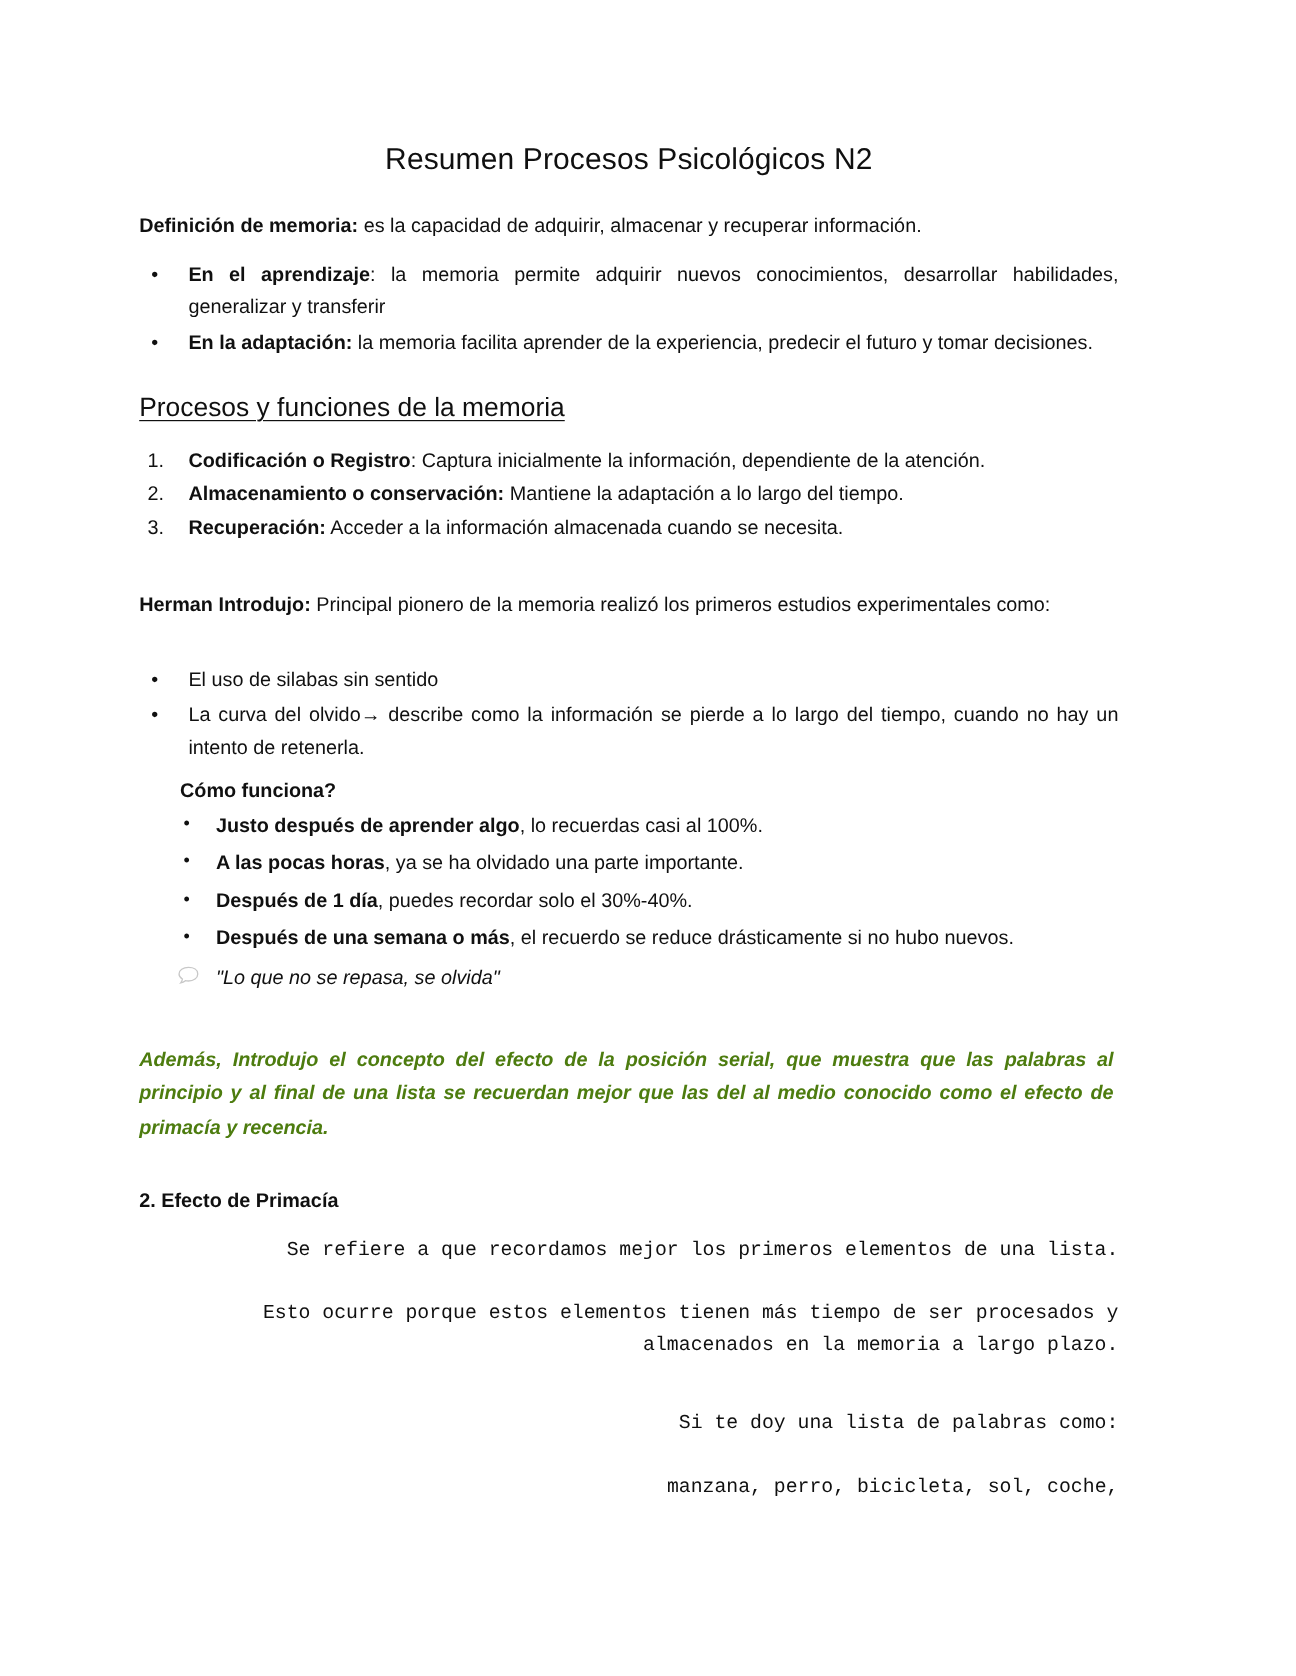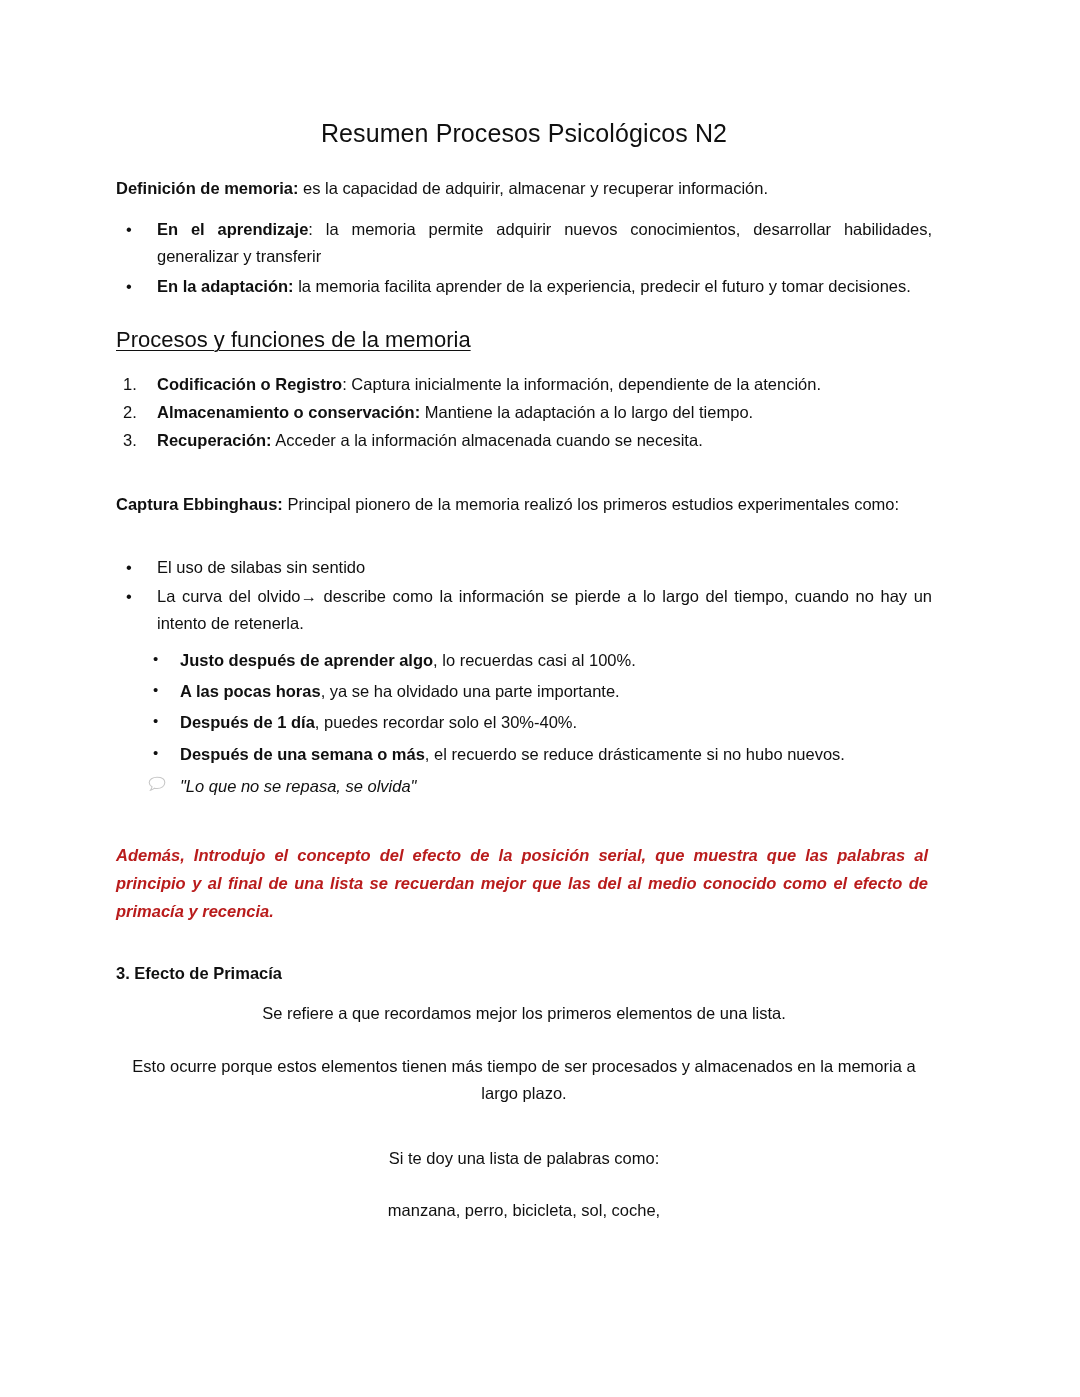--- a/index.html
+++ b/index.html
@@ -31,21 +31,21 @@
     margin: 0 0 26px 0;
     line-height: 1.25;
   }
   .para {
     font-size: 16.5px;
     line-height: 1.62;
     margin: 0 0 14px 0;
     text-align: justify;
     text-justify: inter-word;
   }
-  .para.nojust { text-align: center; }
+  .para.nojust { text-align: right; font-family: Liberation Mono, monospace; }
   b, strong { font-weight: 700; }
   .section-heading {
     font-size: 22px;
     font-weight: 400;
     margin: 26px 0 16px 0;
     line-height: 1.3;
   }
   .section-heading .u {
     text-decoration: underline;
     text-underline-offset: 3px;
@@ -145,21 +145,21 @@
     width: 18px;
     height: 16px;
     display: inline-block;
   }
   .quote-row .bubble svg { display: block; }
   .highlight-para {
     font-size: 16.5px;
     line-height: 1.72;
     font-weight: 700;
     font-style: italic;
-    color: #b91c1c;
+    color: #4d7c0f;
     text-align: justify;
     text-justify: inter-word;
     margin: 40px 4px 34px 0;
   }
   .spacer-lg { height: 22px; }
   .spacer-md { height: 12px; }
 </style>
 </head>
 <body>
 
@@ -187,34 +187,35 @@
     <li>
       <span class="num">2.</span><b>Almacenamiento o conservación:</b><span></span><span> Mantiene la adaptación a lo largo del tiempo.</span>
     </li>
     <li>
       <span class="num">3.</span><b>Recuperación:</b><span></span><span> Acceder a la información almacenada cuando se necesita.</span>
     </li>
   </ol>
 
   <div class="spacer-lg"></div>
 
-  <p class="para"><b>Captura Ebbinghaus:</b><span> Principal pionero de la memoria realizó los primeros estudios experimentales como:</span></p>
+  <p class="para"><b>Herman Introdujo:</b><span> Principal pionero de la memoria realizó los primeros estudios experimentales como:</span></p>
 
   <div class="spacer-lg"></div>
 
   <ul class="bullets">
     <li class="nojust">
       <span class="dot">•</span><span>El uso de silabas sin sentido</span>
     </li>
     <li>
       <span class="dot">•</span><span>La curva del olvido→ describe como la información se pierde a lo largo del tiempo, cuando no hay un intento de retenerla.</span>
     </li>
   </ul>
 
   <div class="howblock">
+    <div class="how-title">Cómo funciona?</div>
     <ul class="sublist">
       <li class="nojust">
         <span class="dot">•</span><b>Justo después de aprender algo</b><span>, lo recuerdas casi al 100%.</span>
       </li>
       <li class="nojust">
         <span class="dot">•</span><b>A las pocas horas</b><span>, ya se ha olvidado una parte importante.</span>
       </li>
       <li class="nojust">
         <span class="dot">•</span><b>Después de 1 día</b><span>, puedes recordar solo el 30%-40%.</span>
       </li>
@@ -227,21 +228,21 @@
         <svg width="18" height="16" viewBox="0 0 18 16" xmlns="http://www.w3.org/2000/svg">
           <path d="M9 1.2C4.6 1.2 1.2 3.6 1.2 6.6c0 1.7 1.1 3.2 2.8 4.2 -0.1 1.1 -0.6 2.3 -1.4 3.3 1.6 -0.3 3 -1.1 3.9 -1.9 0.8 0.2 1.6 0.3 2.5 0.3 4.4 0 7.8 -2.4 7.8 -5.9S13.4 1.2 9 1.2z" fill="none" stroke="#c8c8c8" stroke-width="1.1"></path>
         </svg>
       </span>
       <span>"Lo que no se repasa, se olvida"</span>
     </div>
   </div>
 
   <p class="highlight-para">Además, Introdujo el concepto del efecto de la posición serial, que muestra que las palabras al principio y al final de una lista se recuerdan mejor que las del al medio conocido como el efecto de primacía y recencia.</p>
 
-  <p class="sub-heading">3. Efecto de Primacía</p>
+  <p class="sub-heading">2. Efecto de Primacía</p>
 
   <p class="para nojust">Se refiere a que recordamos mejor los primeros elementos de una lista.</p>
   <div class="spacer-md"></div>
   <p class="para nojust">Esto ocurre porque estos elementos tienen más tiempo de ser procesados y almacenados en la memoria a largo plazo.</p>
   <div class="spacer-md"></div>
   <div class="spacer-md"></div>
   <p class="para nojust">Si te doy una lista de palabras como:</p>
   <div class="spacer-md"></div>
   <p class="para nojust">manzana, perro, bicicleta, sol, coche,</p>
 

